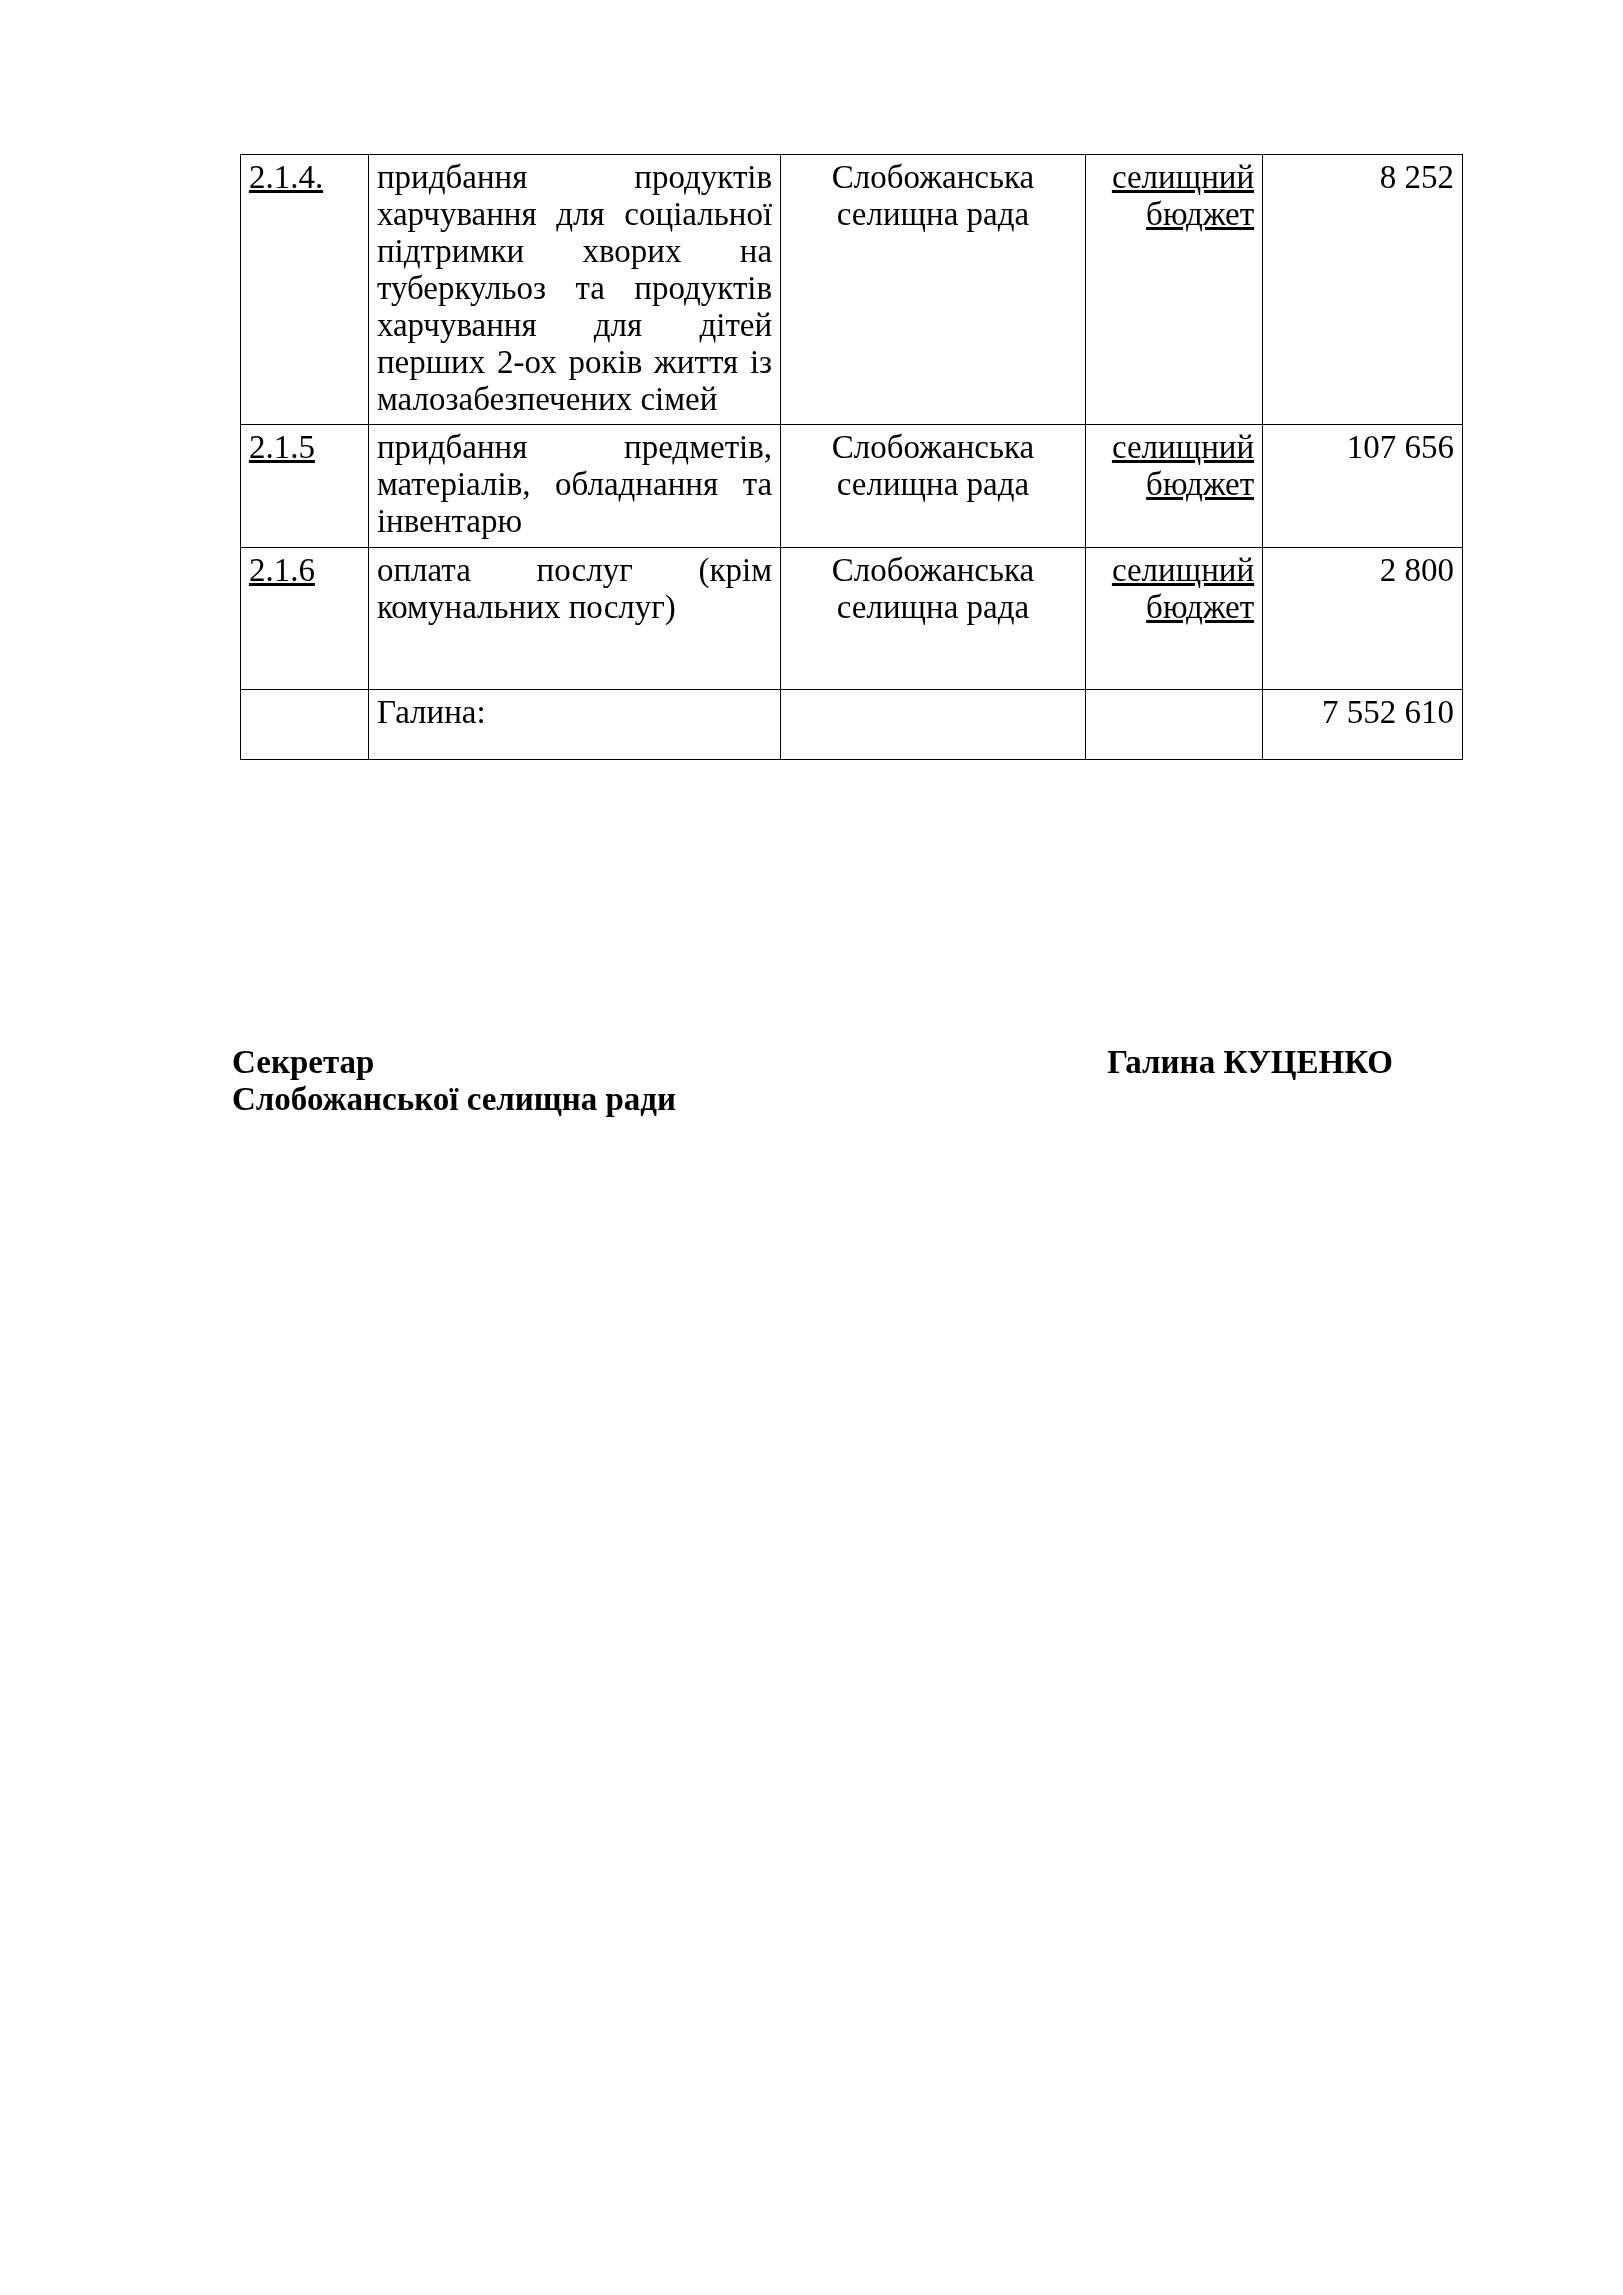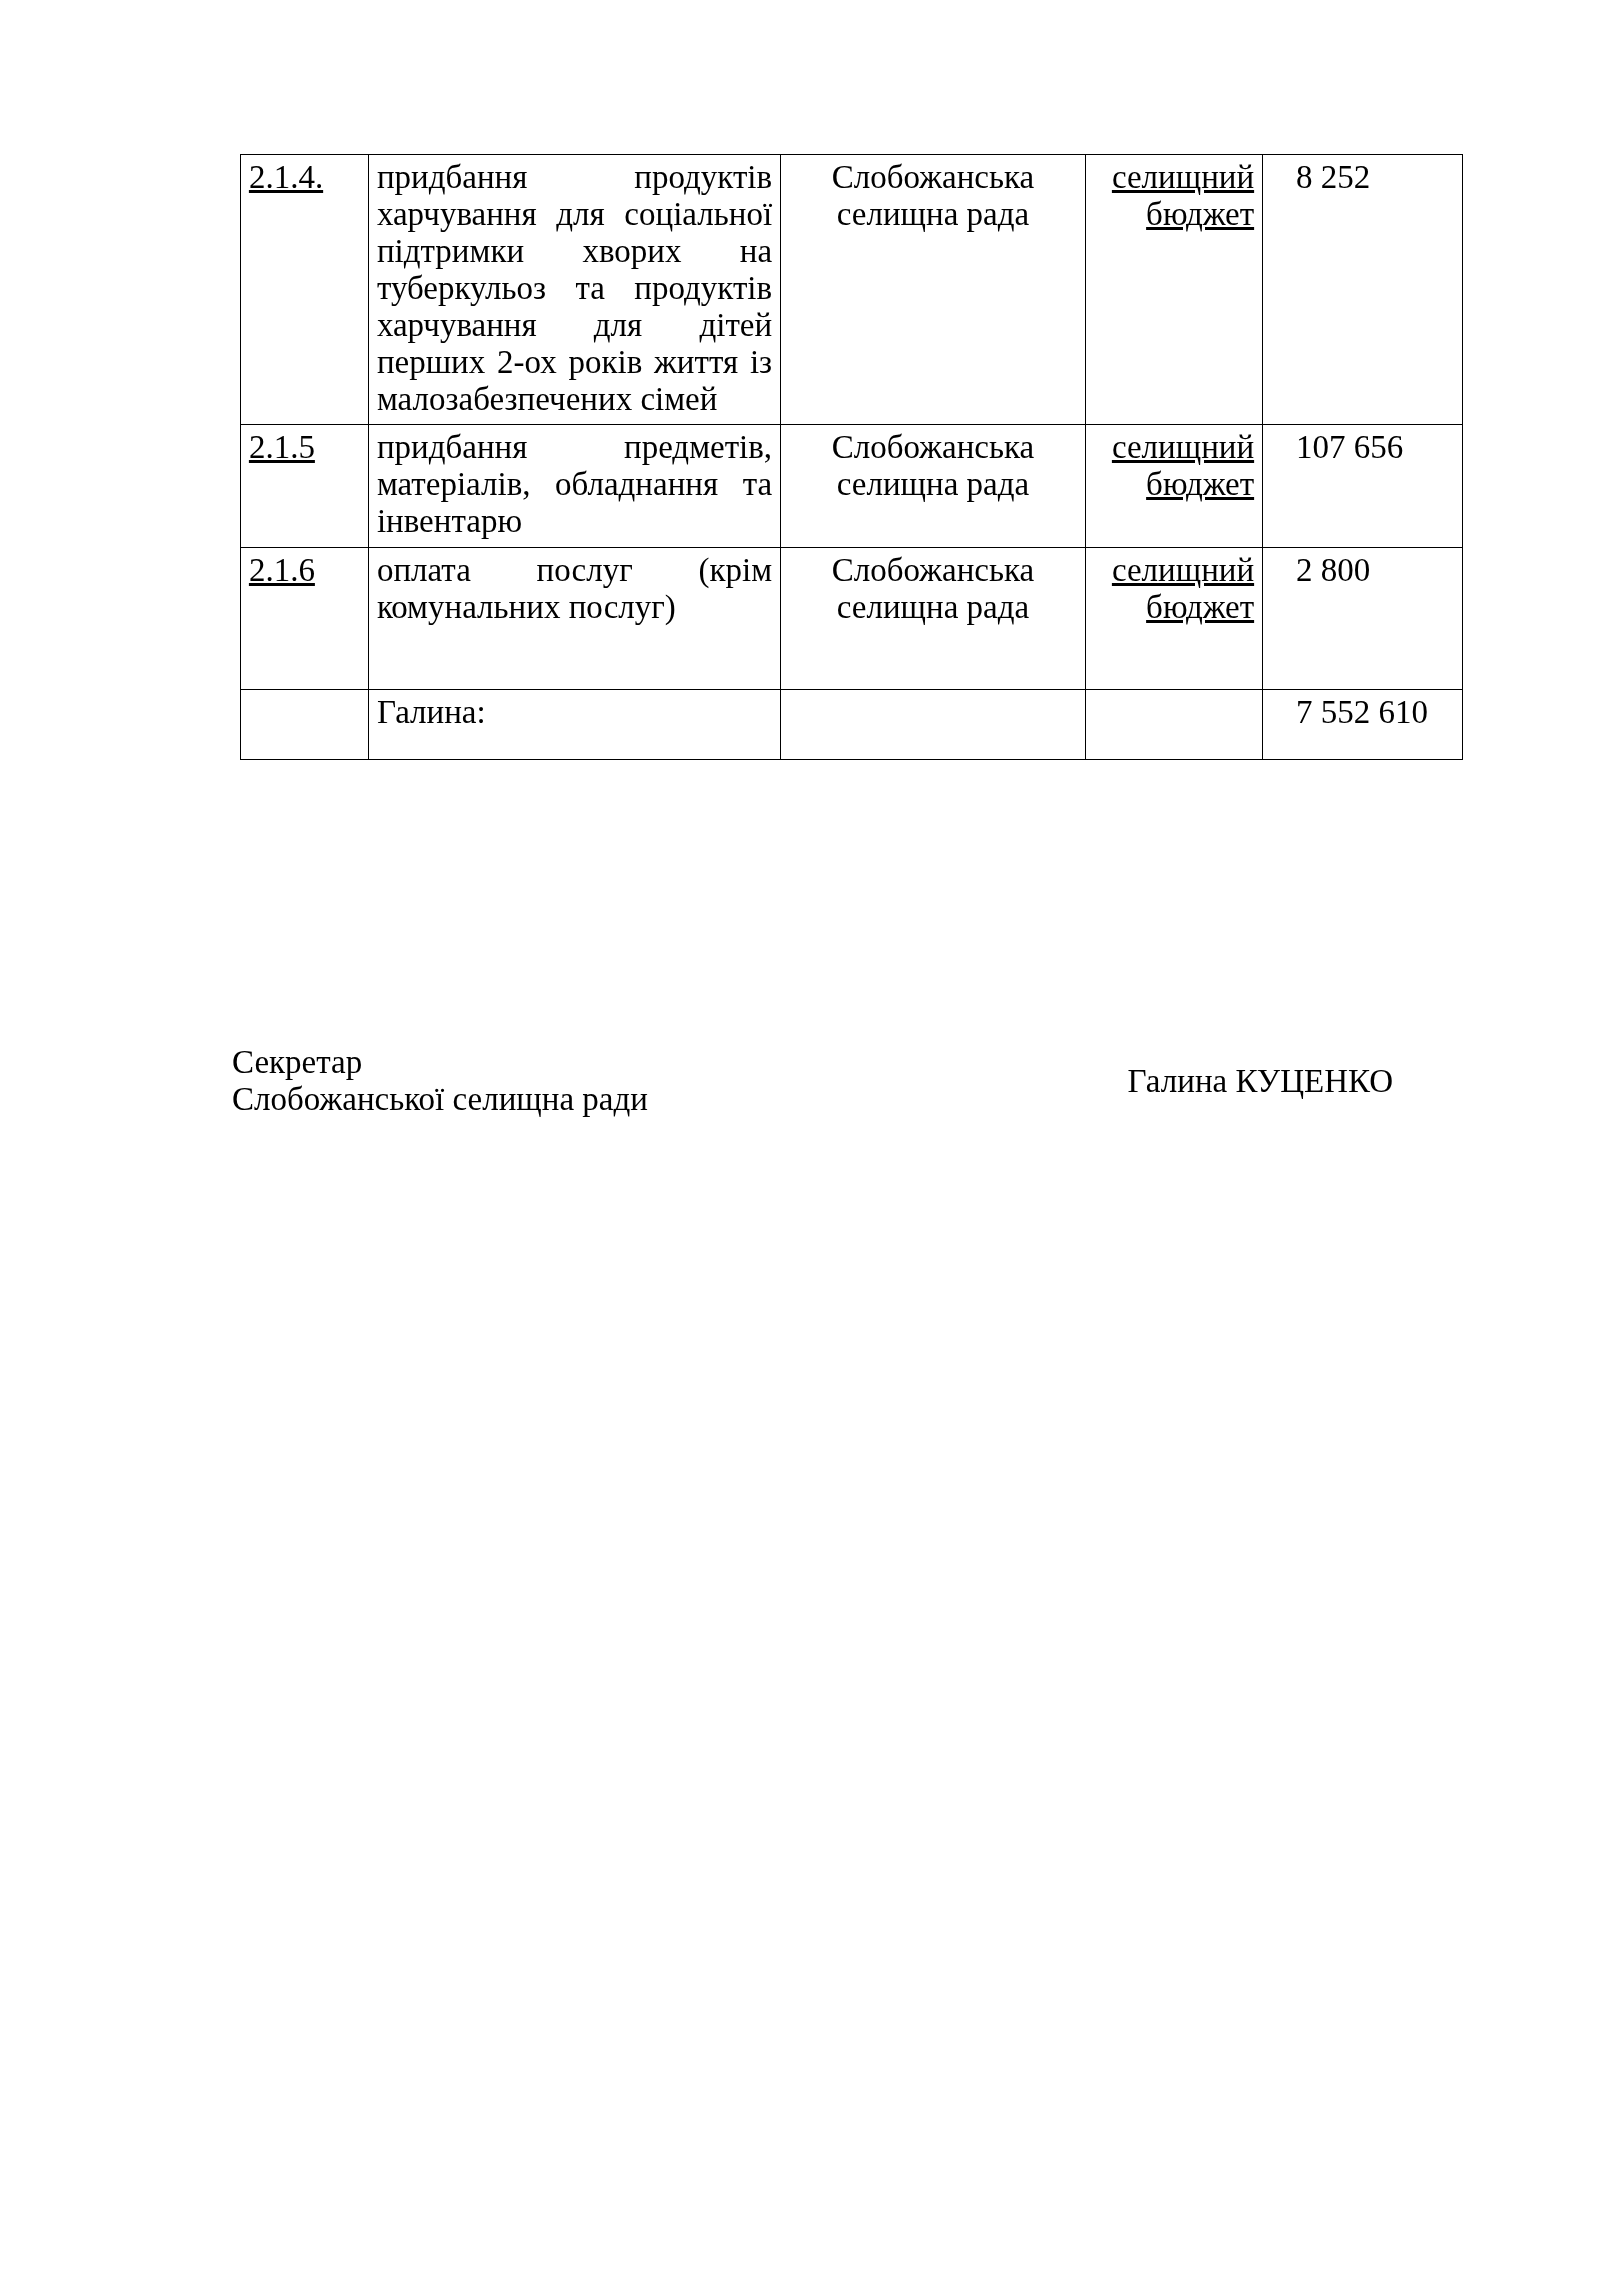--- a/index.html
+++ b/index.html
@@ -40,38 +40,39 @@
     margin-top: 44px;
   }
   td.cell-org {
     text-align: center;
   }
   td.cell-budget {
     text-align: right;
     text-decoration: underline;
   }
   td.cell-amount {
-    text-align: left;
+    text-align: right;
     padding-left: 33px;
   }
   tr.row-216 td {
     height: 131px; 
   }
   tr.row-total td {
     height: 58px;
   }
 
   .signature {
     position: absolute;
     left: 232px;
     top: 1044px;
     width: 1161px;
     display: flex;
     justify-content: space-between;
-    align-items: center;
+    align-items: flex-start;
+    font-weight: bold;
   }
   .signature .role {
     text-align: left;
   }
   .signature .name {
     text-align: left;
     white-space: nowrap;
   }
 </style>
 </head>

